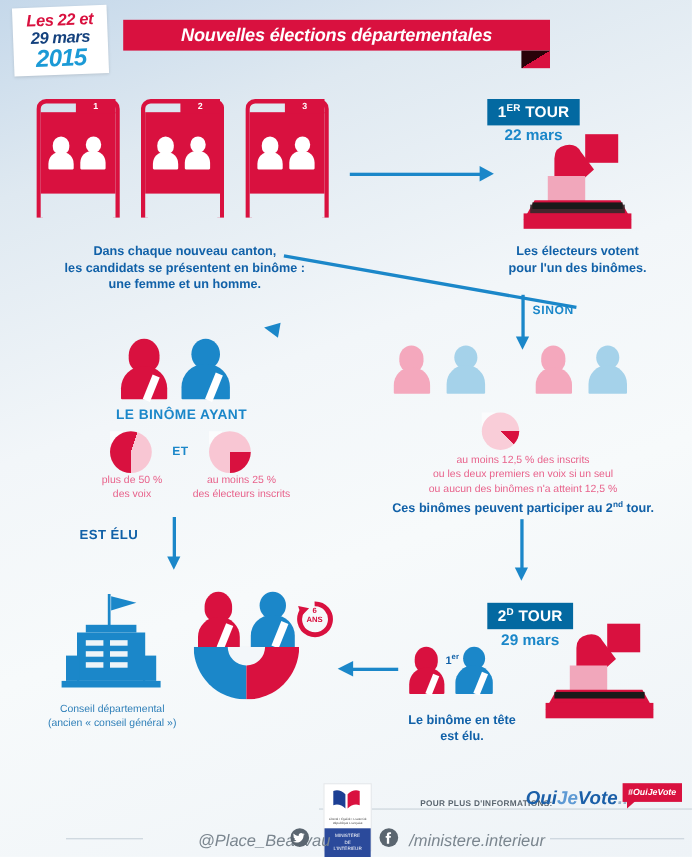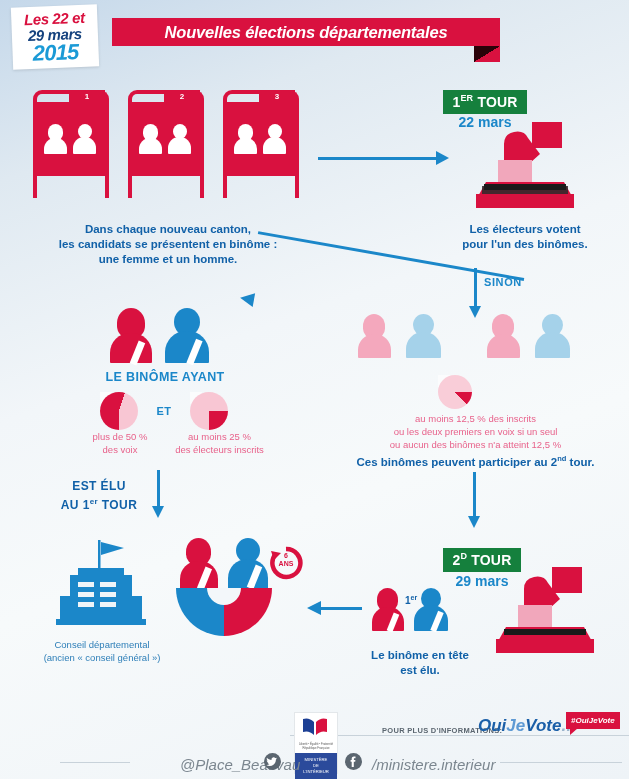--- a/index.html
+++ b/index.html
@@ -55,21 +55,21 @@
   .booth .tab {
     position:absolute; right: 4px; top: 0px; width: 36px; height: 13px;
     background: #d9113f; color:#fff; font-size: 8px; font-weight: bold;
     display:flex; align-items:center; justify-content:center;
   }
   .p-head { position:absolute; border-radius: 50% 50% 45% 45%; }
   .p-body { position:absolute; border-radius: 14px 14px 2px 2px; }
 
   
   .tour-badge {
-    background: #15803d; color:#fff; font-weight: bold; font-size: 14px;
+    background: #0369a1; color:#fff; font-weight: bold; font-size: 14px;
     padding: 3px 9px 4px; letter-spacing:.2px; display:inline-block;
   }
   .tour-badge sup { font-size: 9px; }
   .tour-date { color:#1b87c9; font-weight:bold; font-size: 14px; text-align:center; }
 
   
   .blue-bold { color:#1161a8; font-weight: bold; font-size: 11.5px; line-height: 15px; text-align:center; }
   .blue-cap  { color:#1b87c9; font-weight: bold; font-size: 12px; letter-spacing:.4px; text-align:center;}
   .blue-plain{ color:#2e7fb8; font-size: 9.5px; line-height: 13px; text-align:center;}
   .pink-text { color:#e8628b; font-size: 9.5px; line-height: 13px; text-align:center;}
@@ -249,21 +249,20 @@
     <div>plus de 50 %</div>
     <div>des voix</div>
   </div>
   <div class="abs pink-text" style="left:163px; top:430px; width:113px;">
     <div>au moins 25 %</div>
     <div>des électeurs inscrits</div>
   </div>
 
   <div class="abs blue-cap" style="left:40px; top:478px; width:118px; font-size:12px; color:#1161a8; line-height:16px;">
     <div>EST ÉLU</div>
-    <div><span>AU 1</span><sup style="font-size:8px">er</sup><span> TOUR</span></div>
   </div>
   <div class="abs">
     <div class="arrow-line" style="left:157px; top:470px; width:3px; height:40px;"></div>
     <div class="arrow-head" style="left:152px; top:506px; border-top:12px solid #1b87c9; border-left:6.5px solid transparent; border-right:6.5px solid transparent;"></div>
   </div>
 
   <div class="abs">
     <div class="arrow-line" style="left:473px; top:472px; width:3px; height:48px;"></div>
     <div class="arrow-head" style="left:468px; top:516px; border-top:12px solid #1b87c9; border-left:6.5px solid transparent; border-right:6.5px solid transparent;"></div>
   </div>

